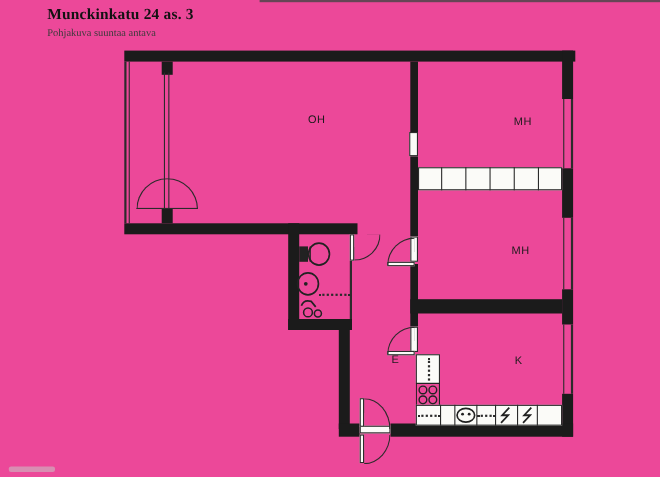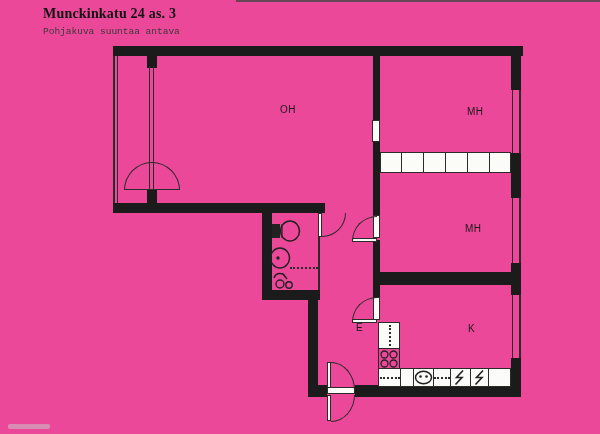--- a/index.html
+++ b/index.html
@@ -1,20 +1,20 @@
 <!DOCTYPE html>
 <html><head>
 <meta charset="utf-8">
 <style>
   html,body{margin:0;padding:0;background:#fbfbf8;}
   .page{position:relative;width:600px;height:434px;background:#ec4899;overflow:hidden;
         font-family:"Liberation Sans",sans-serif;padding-left:45px;}
   .hdr-title{position:absolute;left:43px;top:6px;font-family:"Liberation Serif",serif;
         font-size:14px;font-weight:bold;color:#121212;letter-spacing:.2px;}
-  .hdr-sub{position:absolute;left:43px;top:26px;font-family:Liberation Mono, monospace;
+  .hdr-sub{position:absolute;left:43px;top:26px;font-family:Liberation Serif, serif;
         font-size:9.5px;color:#3a3a3a;}
   .w{position:absolute;background:#1b1b1b;}
   .tl{position:absolute;background:#2b2b2b;}
   .leaf{position:absolute;background:#fbfbf8;border:1px solid #2b2b2b;box-sizing:border-box;}
   .arc{position:absolute;box-sizing:border-box;border:1.4px solid #2b2b2b;background:transparent;}
   .arc-tl{border-right:none;border-bottom:none;border-top-left-radius:100% 100%;}
   .arc-tr{border-left:none;border-bottom:none;border-top-right-radius:100% 100%;}
   .arc-br{border-left:none;border-top:none;border-bottom-right-radius:100% 100%;}
   .dome{position:absolute;box-sizing:border-box;border:1.4px solid #2b2b2b;border-bottom:none;
         border-radius:50% 50% 0 0 / 100% 100% 0 0;}

